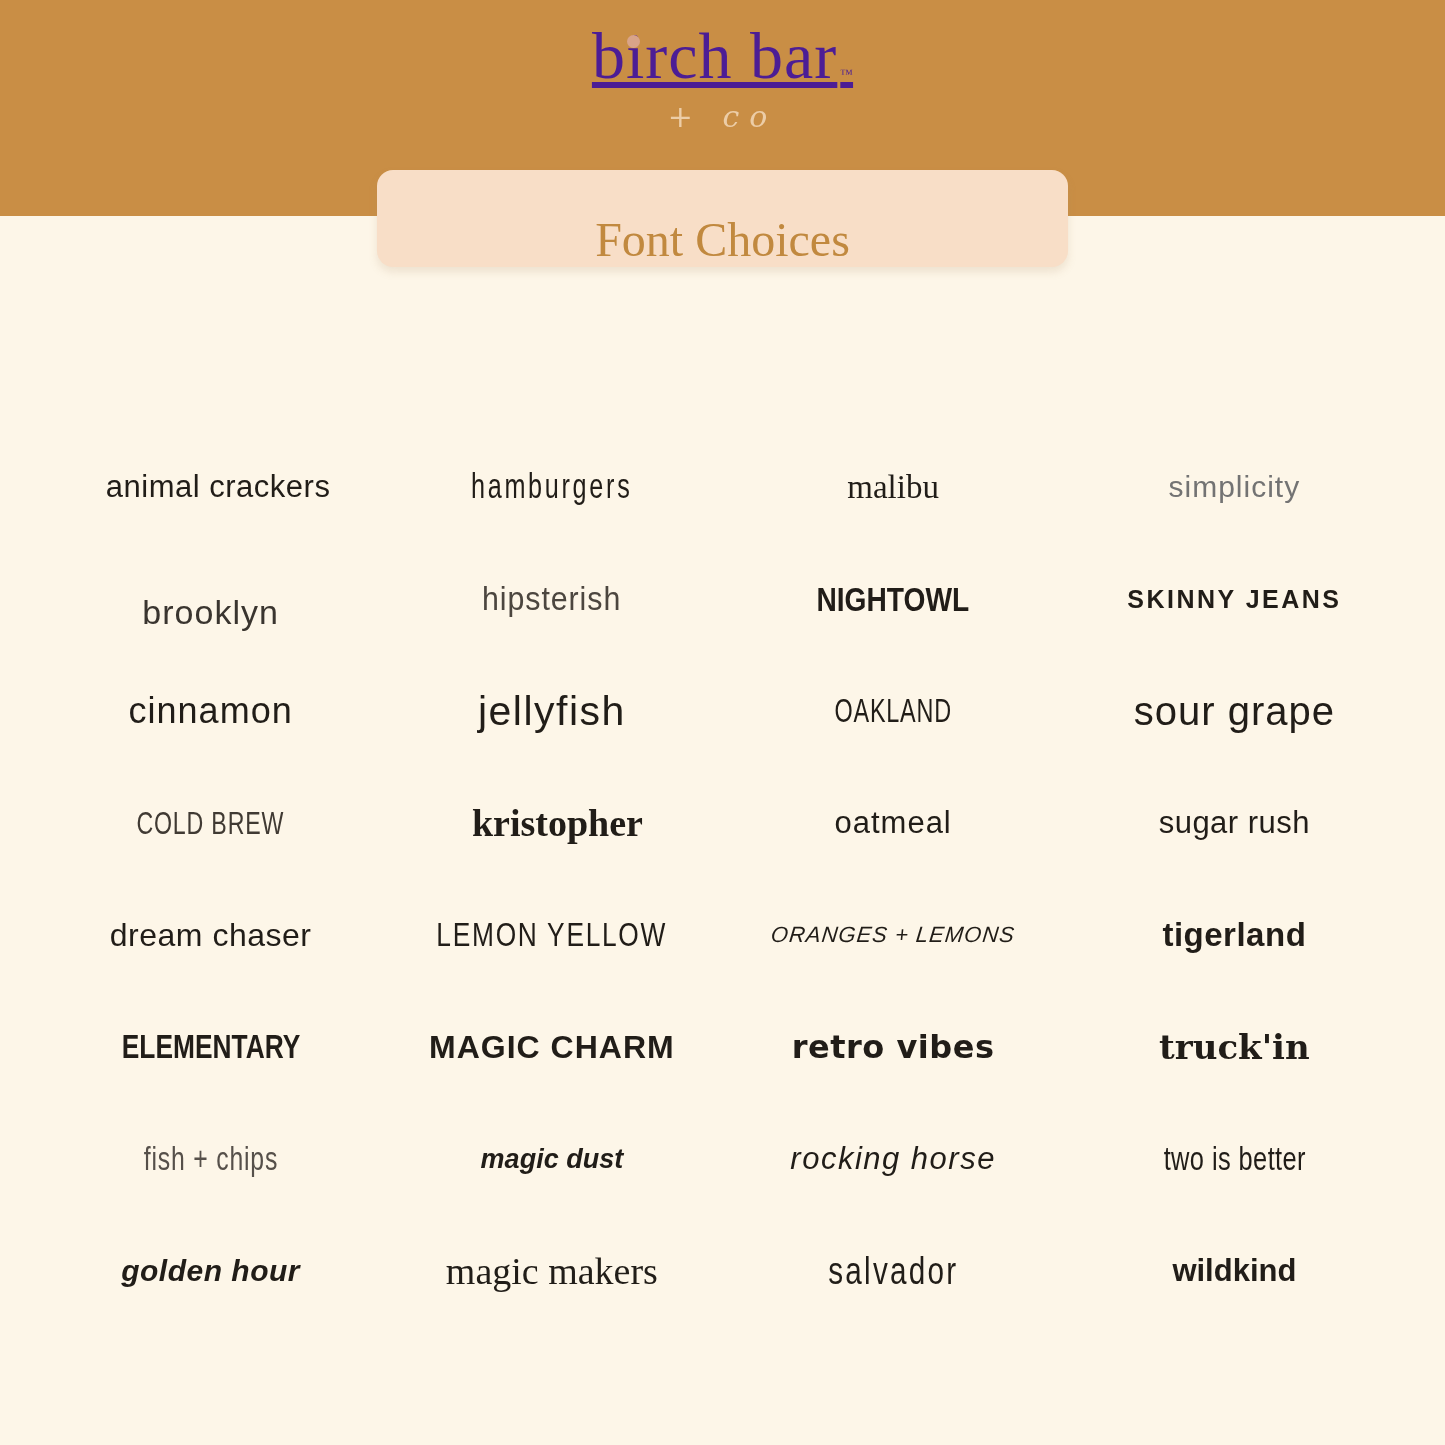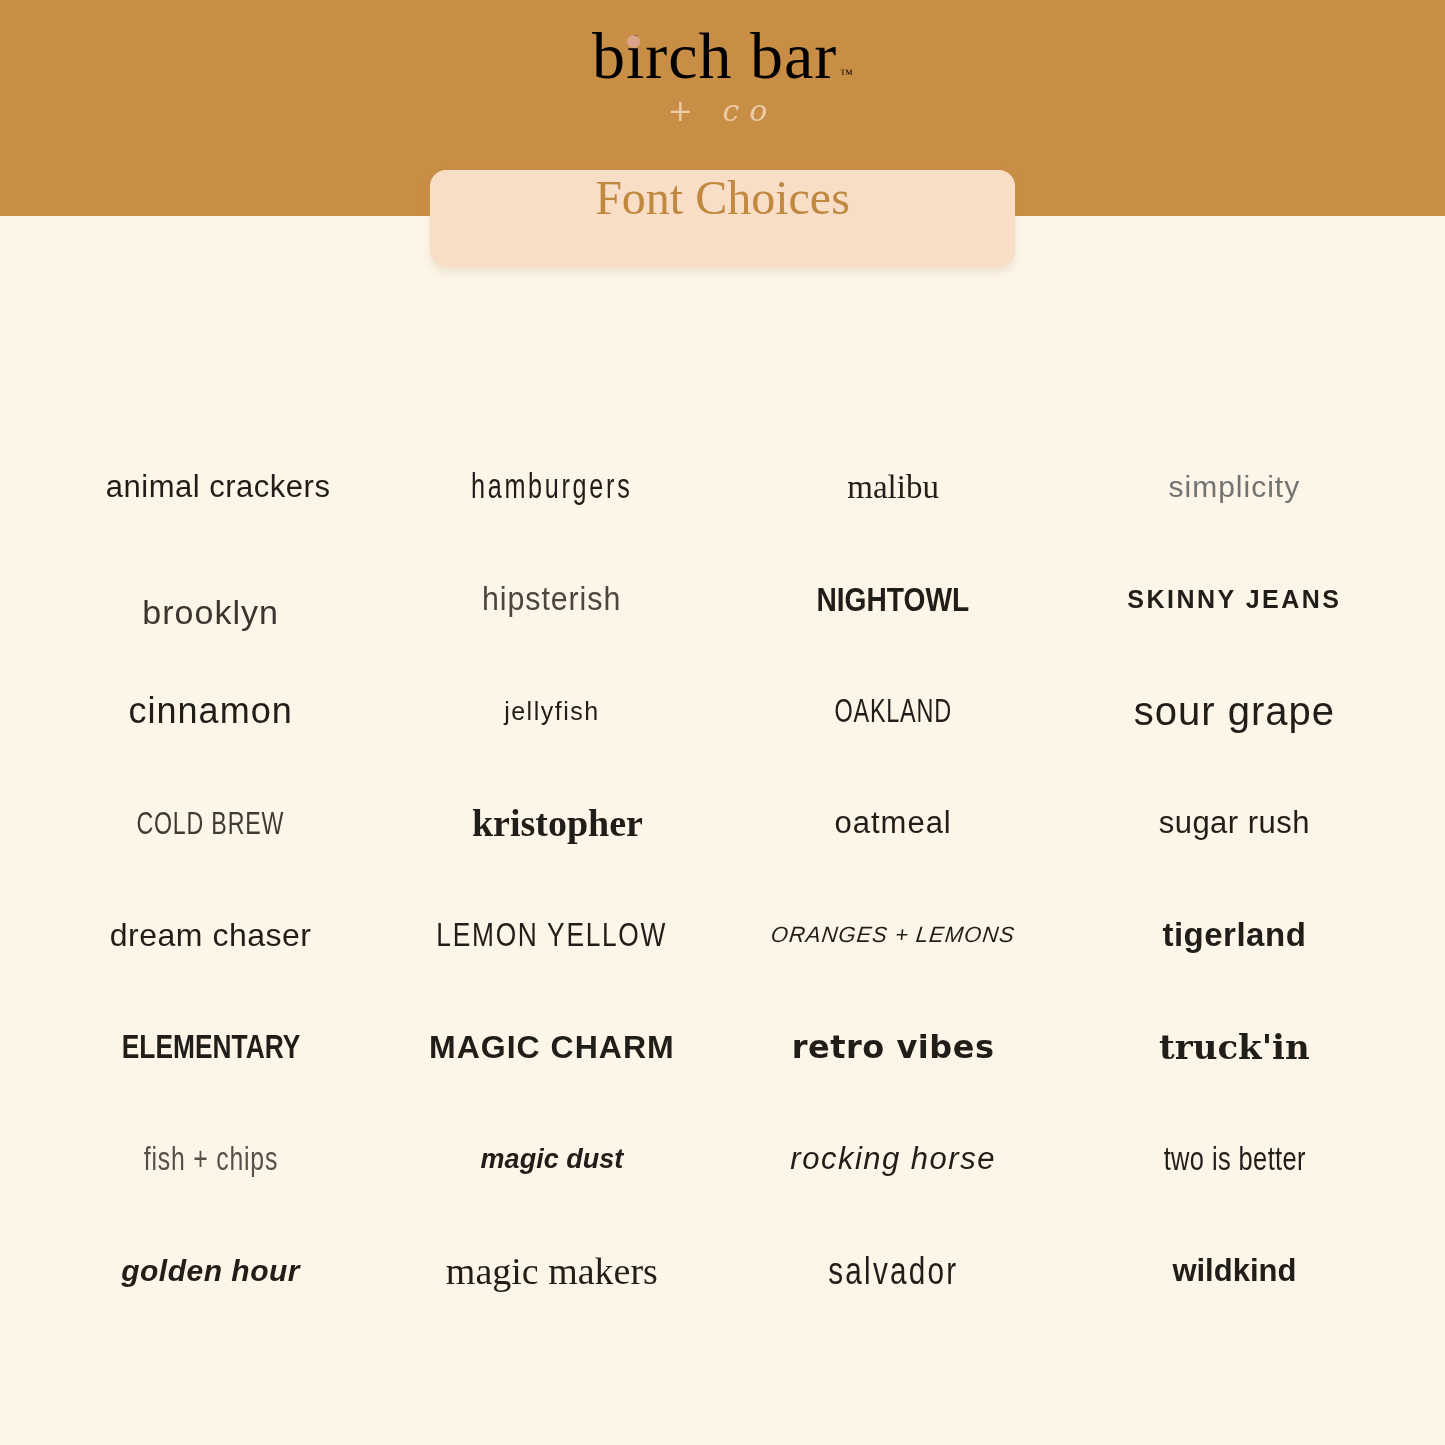--- a/index.html
+++ b/index.html
@@ -13,52 +13,53 @@
   
   .header{
     height:216px;
     background:#C98E45;
     display:flex;flex-direction:column;align-items:center;
   }
   .logo{
     margin-top:20px;
     position:relative;
     display:inline-block;
-    color:#000000;
+    color:#4c1d95;
     font-family:"Liberation Serif", serif;
     font-size:66px;
     letter-spacing:1px;
     line-height:1.1;
+    text-decoration:underline;
   }
   .logo-tm{
     font-size:13px;
     letter-spacing:0;
     margin-left:3px;
   }
   .logo-dot{
     position:absolute;
     left:35px;top:15px;
     width:13px;height:13px;border-radius:50%;
     background:#D9A489;
   }
   .tagline{
-    margin-top:0;
+    margin-top:6px;
     font-family:"DejaVu Serif", serif;
     font-style:italic;
     color:#ECCDA7;
     font-size:30px;
     letter-spacing:10px;
   }
   
   .panel{
-    width:585px;height:97px;
+    width:691px;height:97px;
     margin:-46px auto 8px;
     background:#F8DEC7;
     border-radius:16px;
-    display:flex;align-items:flex-start;justify-content:center;
+    display:flex;align-items:flex-end;justify-content:center;
     position:relative;
     box-shadow:0 5px 8px rgba(170,140,100,0.18);
   }
   .panel-title{
     font-family:"Liberation Serif", serif;
     font-size:48px;
     color:#C1893F;
   }
   
   .grid{
@@ -78,21 +79,21 @@
   
   .s-animalcrackers{font-size:31px;letter-spacing:.5px;margin-left:15px;}
   .s-hamburgers{font-size:28px;letter-spacing:3px;transform:scale(.9,1.25);}
   .s-malibu{font-family:"Liberation Serif",serif;font-size:33px;}
   .s-simplicity{font-size:30px;letter-spacing:1px;color:#737373;}
   .s-brooklyn{font-size:34px;letter-spacing:1px;color:#3A352F;margin-top:26px;}
   .s-hipsterish{font-size:33px;letter-spacing:1px;color:#4C463F;transform:scale(.92,1);}
   .s-nightowl{font-size:32px;font-weight:800;transform:scale(.88,1.05);}
   .s-skinnyjeans{font-size:25px;font-weight:700;letter-spacing:2.5px;}
   .s-cinnamon{font-size:36px;letter-spacing:1px;font-weight:500;}
-  .s-jellyfish{font-size:25px;letter-spacing:1.5px;}
+  .s-jellyfish{font-size:41px;letter-spacing:1.5px;}
   .s-oakland{font-size:30px;letter-spacing:1px;transform:scale(.78,1.1);}
   .s-sourgrape{font-size:40px;font-weight:500;letter-spacing:1px;}
   .s-coldbrew{font-size:29px;color:#403A33;letter-spacing:1px;transform:scale(.8,1.1);}
   .s-kristopher{font-family:"Liberation Serif",serif;font-size:38px;font-weight:800;margin-left:11px;}
   .s-oatmeal{font-size:31px;letter-spacing:1px;}
   .s-sugarrush{font-size:31px;letter-spacing:.5px;}
   .s-dreamchaser{font-size:32px;letter-spacing:.5px;}
   .s-lemonyellow{font-size:31px;letter-spacing:2px;transform:scale(.85,1.1);}
   .s-orangeslemons{font-size:22px;font-style:italic;font-weight:500;letter-spacing:1px;transform:skewX(-6deg);}
   .s-tigerland{font-size:33px;font-weight:800;letter-spacing:.5px;}

